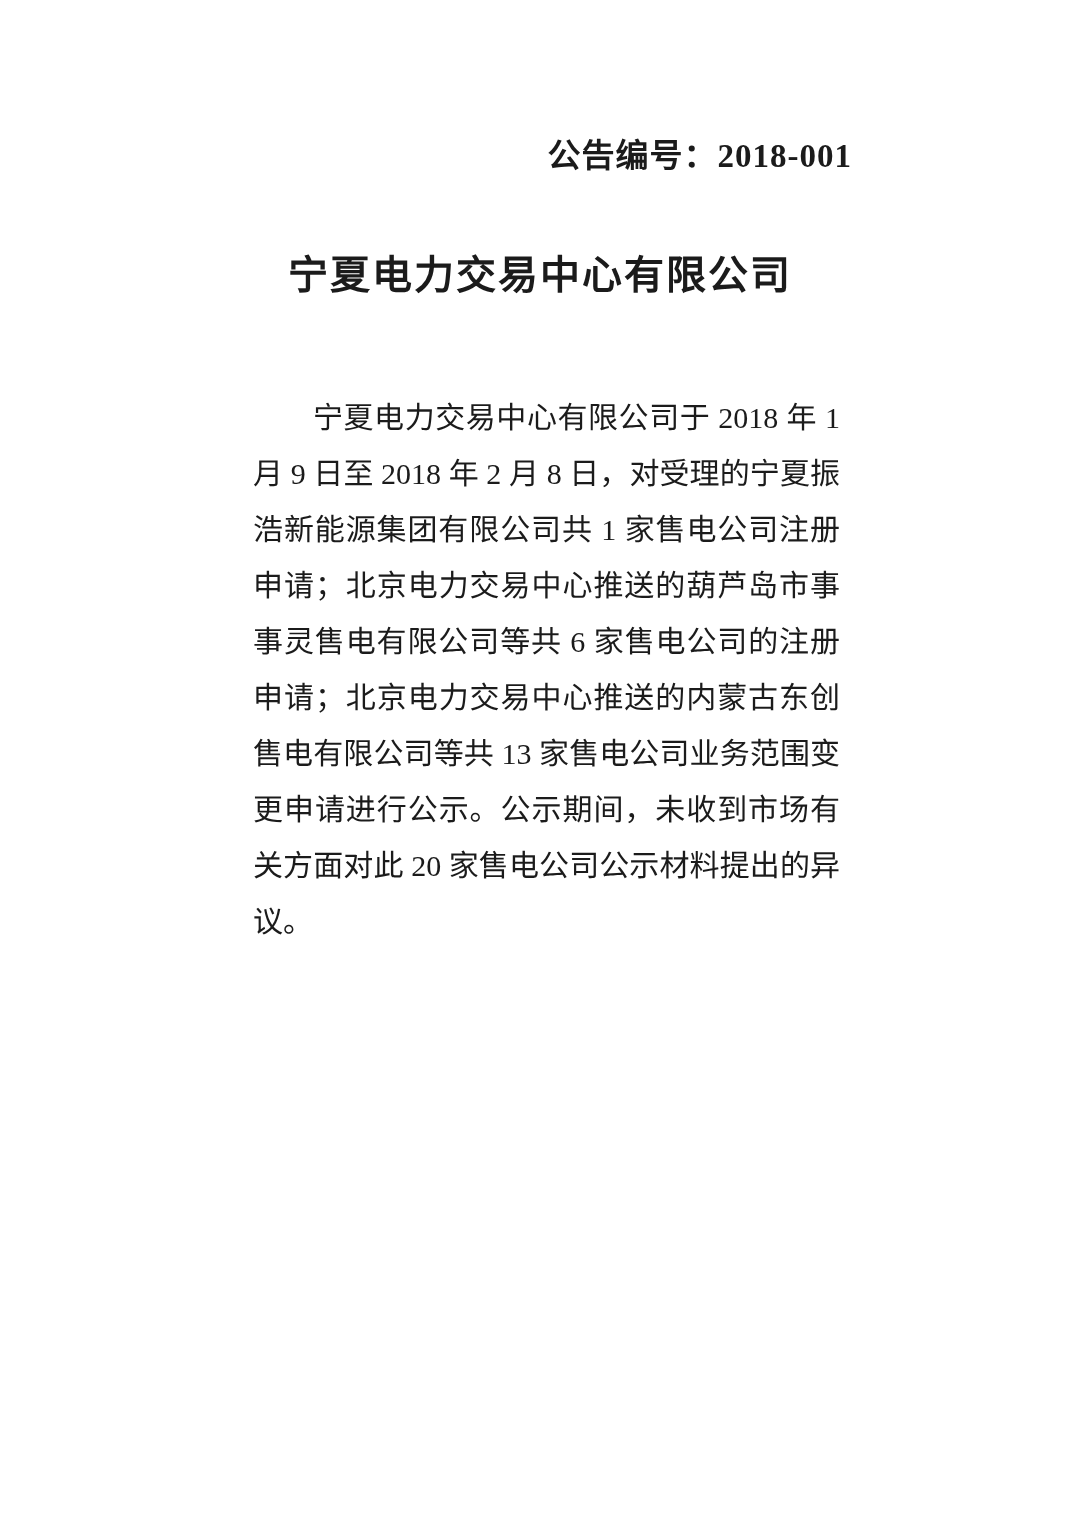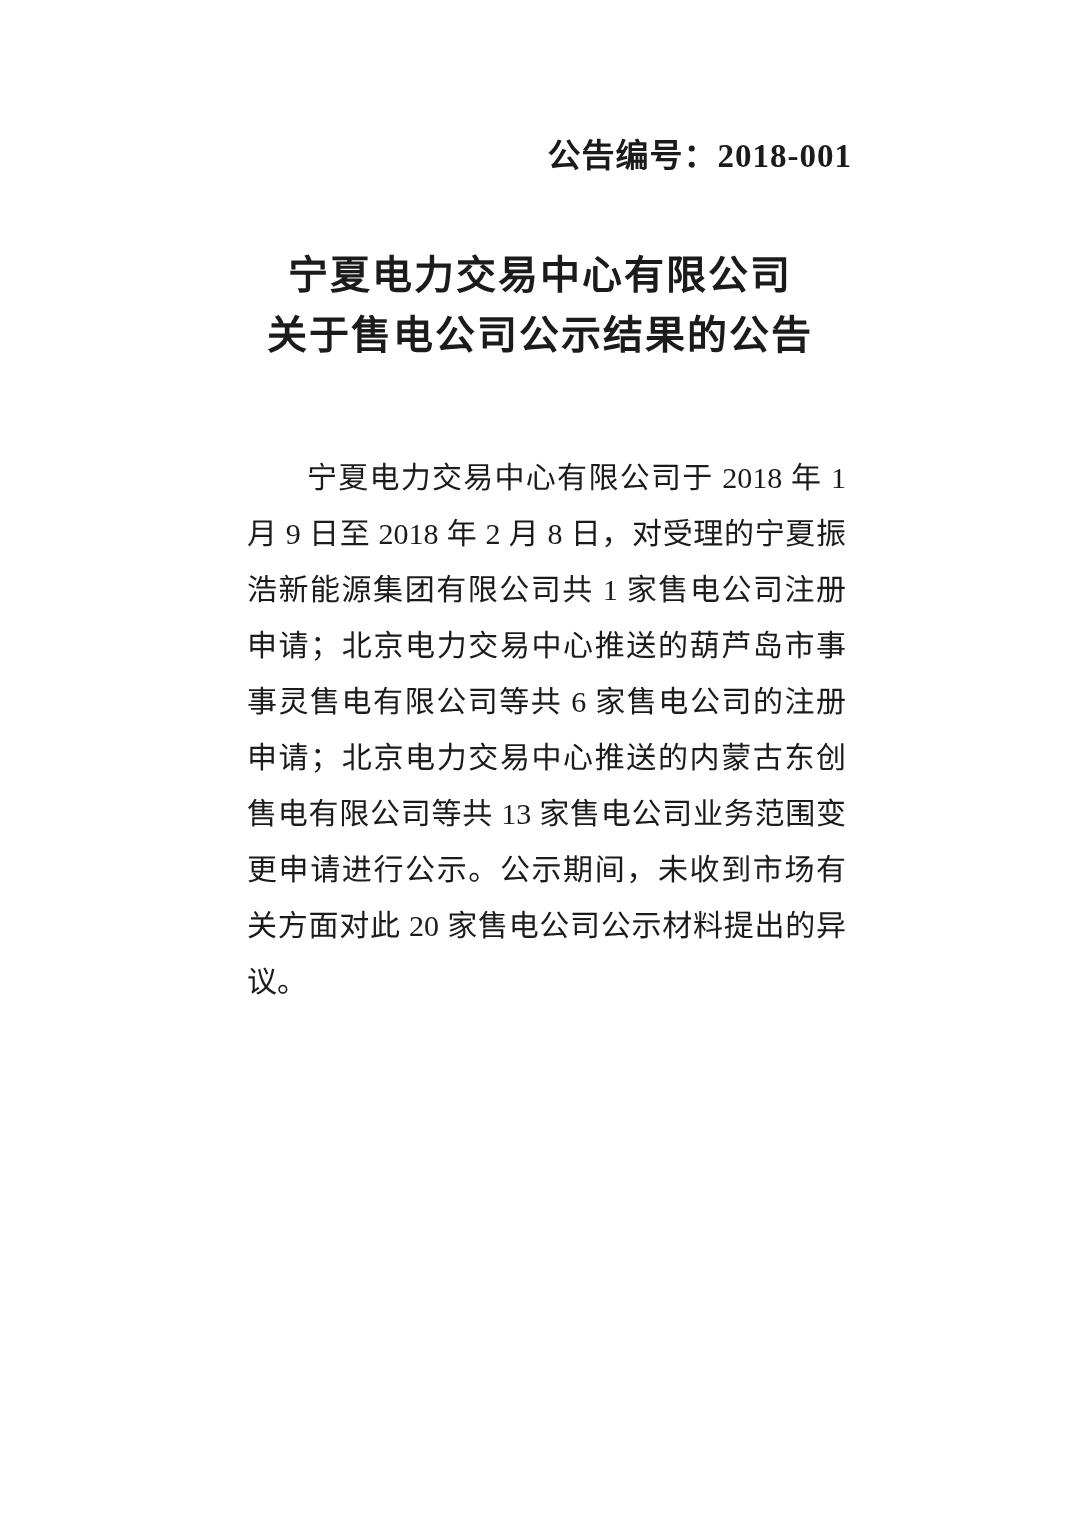--- a/index.html
+++ b/index.html
@@ -39,34 +39,33 @@
     display: block;
   }
   .body-text {
     margin: 84px 150px 0 163px;
     font-size: 30px;
     line-height: 56px;
     text-align: justify;
     text-justify: inter-ideograph;
   }
   .body-text p {
-    margin: 8px;
+    margin: 14px;
     padding: 0;
     text-indent: 2em;
   }
 </style>
 </head>
 <body>
 
 <div class="page">
 
   <div class="doc-number">公告编号：2018-001</div>
 
   <h1 class="title">
     <span class="title-line">宁夏电力交易中心有限公司</span>
-    <span class="title-line">关于售电公司公示结果的公告</span>
   </h1>
 
   <div class="body-text">
     <p>宁夏电力交易中心有限公司于 2018 年 1 月 9 日至 2018 年 2 月 8 日，对受理的宁夏振浩新能源集团有限公司共 1 家售电公司注册申请；北京电力交易中心推送的葫芦岛市事事灵售电有限公司等共 6 家售电公司的注册申请；北京电力交易中心推送的内蒙古东创售电有限公司等共 13 家售电公司业务范围变更申请进行公示。公示期间，未收到市场有关方面对此 20 家售电公司公示材料提出的异议。</p>
   </div>
 
 </div>
 
 </body></html>

